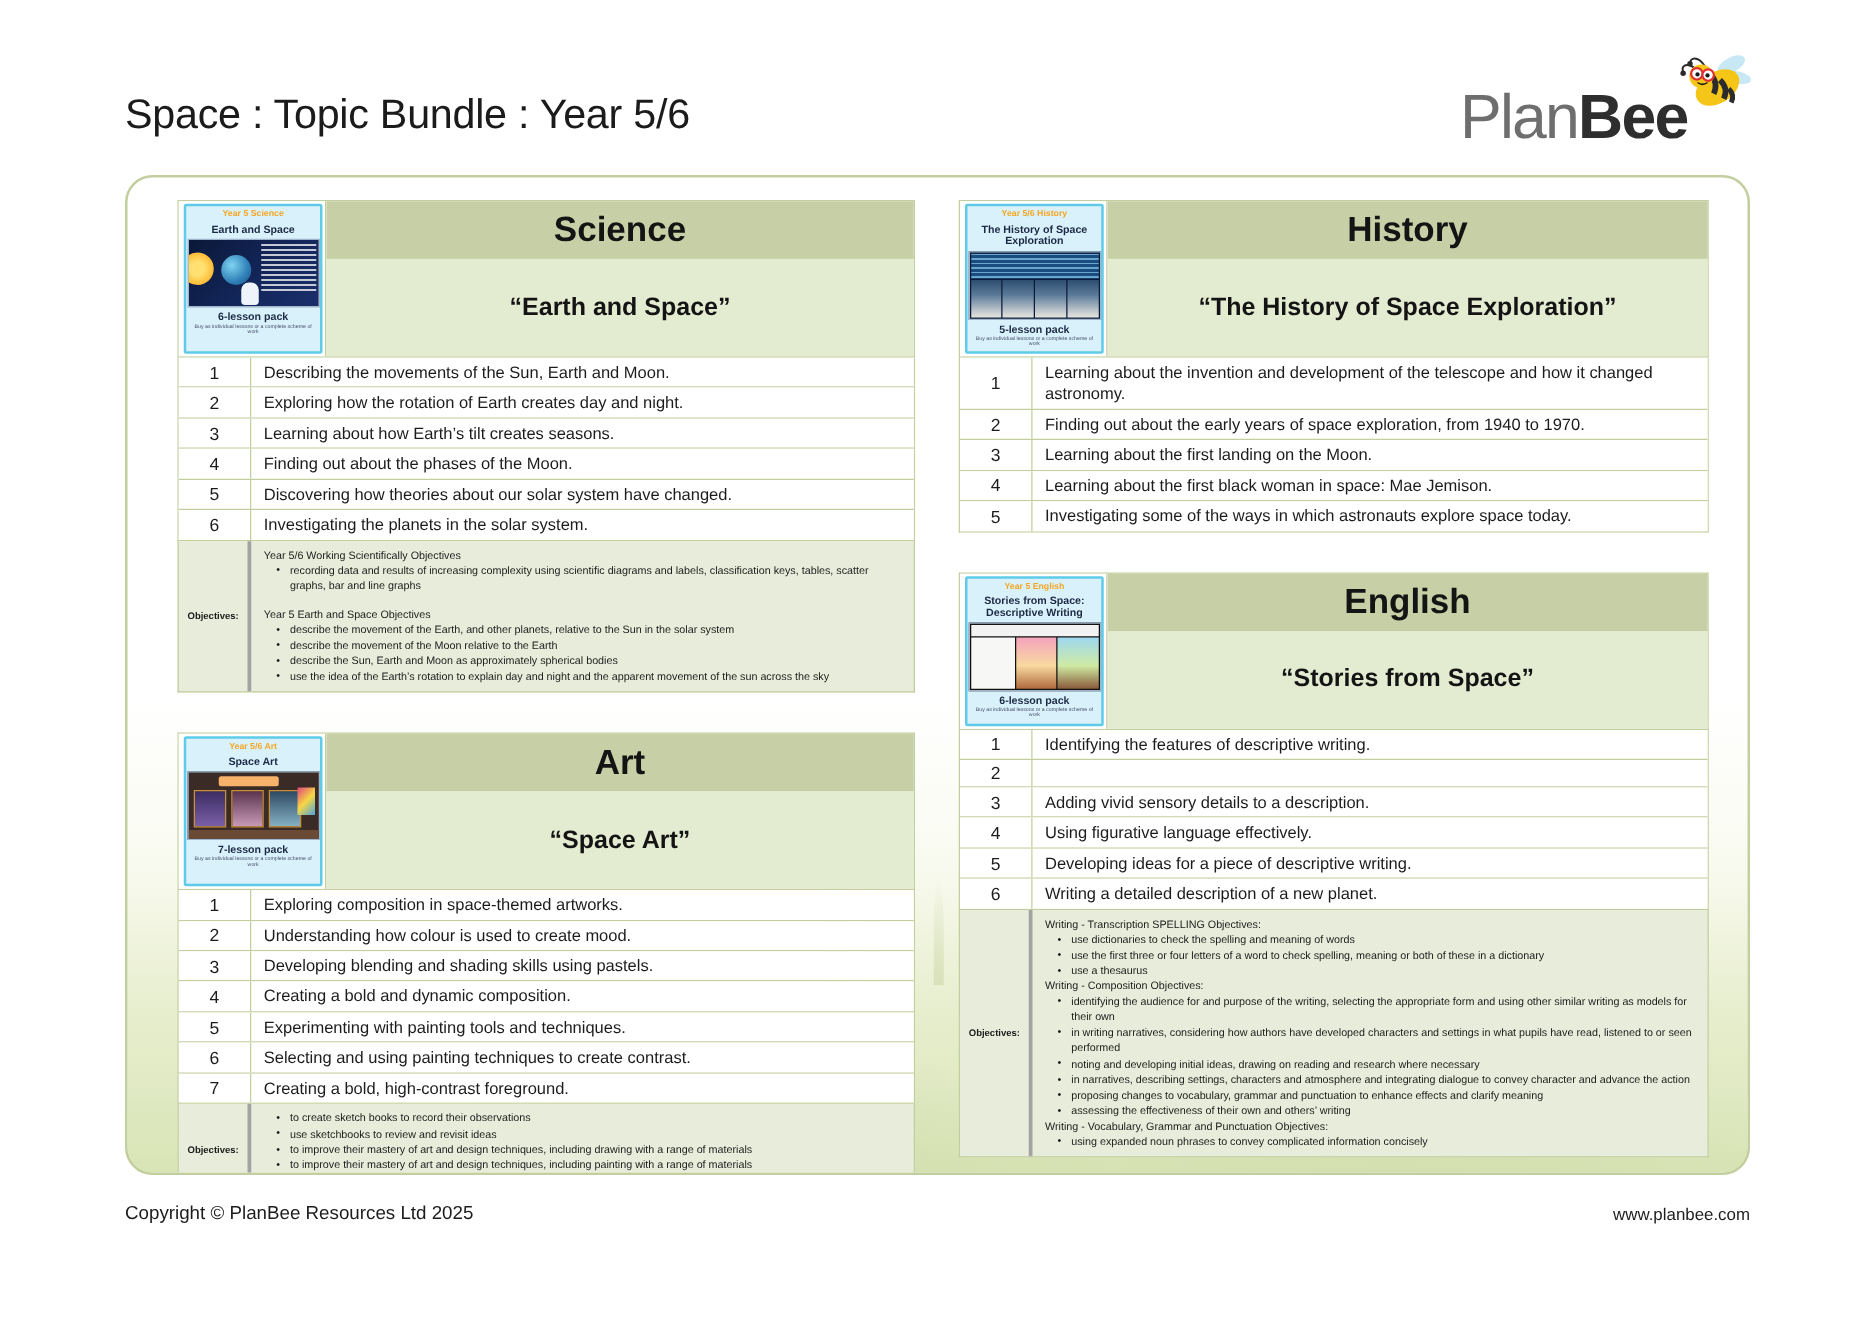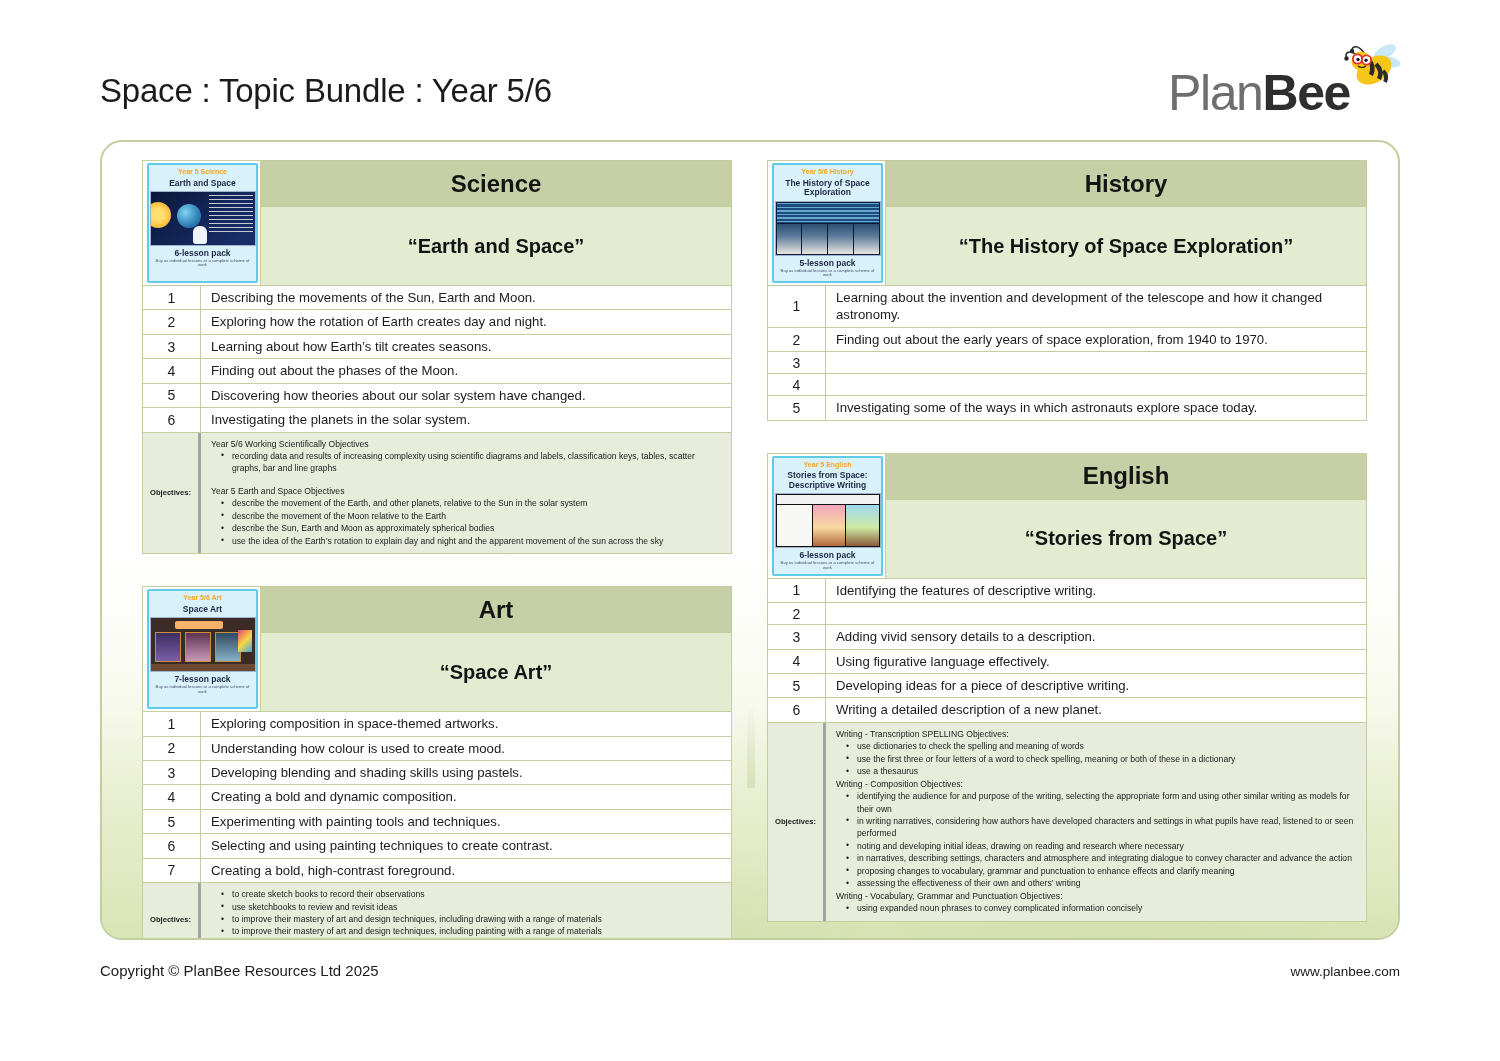--- a/index.html
+++ b/index.html
@@ -249,21 +249,21 @@
   }
   .subject-band {
     height: 46px;
     background: #c6cfa5;
     display: flex;
     align-items: center;
     justify-content: center;
     border-bottom: 1px solid #c3ce9f;
   }
   .subject-name {
-    font-size: 24px;
+    font-size: 28px;
     font-weight: bold;
     color: #141414;
   }
   .pack-band {
     flex: 1;
     background: #e3ebd1;
     display: flex;
     align-items: center;
     justify-content: center;
   }
@@ -588,23 +588,25 @@
     <div class="lesson-row">
       <div class="lesson-num">1</div>
       <div class="lesson-text">Learning about the invention and development of the telescope and how it changed astronomy.</div>
     </div>
     <div class="lesson-row">
       <div class="lesson-num">2</div>
       <div class="lesson-text">Finding out about the early years of space exploration, from 1940 to 1970.</div>
     </div>
     <div class="lesson-row">
       <div class="lesson-num">3</div>
+      <div class="lesson-text">Learning about the first landing on the Moon.</div>
     </div>
     <div class="lesson-row">
       <div class="lesson-num">4</div>
+      <div class="lesson-text">Learning about the first black woman in space: Mae Jemison.</div>
     </div>
     <div class="lesson-row">
       <div class="lesson-num">5</div>
       <div class="lesson-text">Investigating some of the ways in which astronauts explore space today.</div>
     </div>
         </div>
 
   </div>
   <div class="block">
     <div class="block-head">

